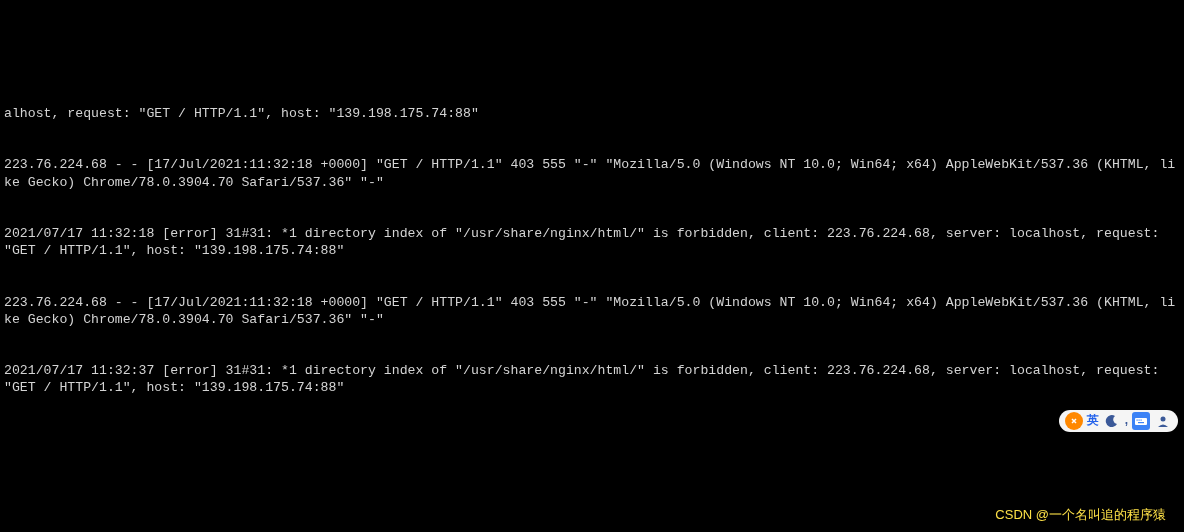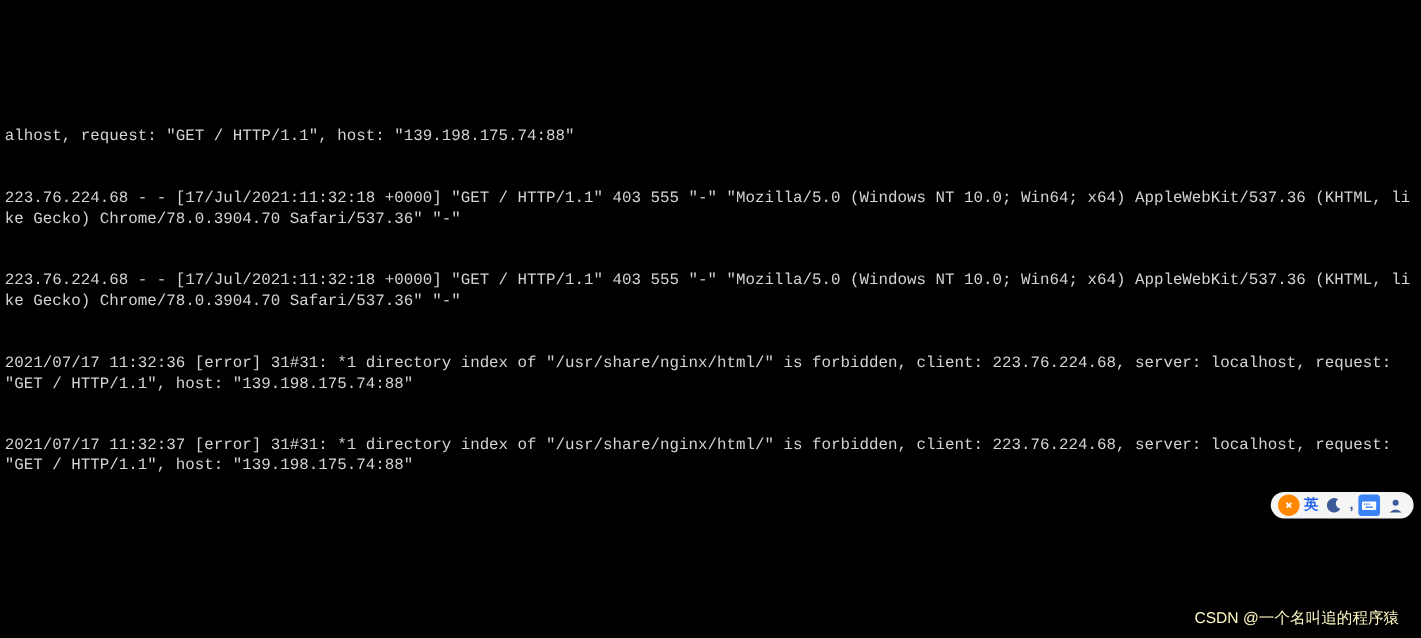--- a/index.html
+++ b/index.html
@@ -25,21 +25,21 @@
       white-space: pre-wrap;
       word-break: break-all;
     }
     .line {
       display: block;
     }
     .watermark {
       position: absolute;
       bottom: 8px;
       right: 18px;
-      color: #fef9c3;
+      color: #fde047;
       font-size: 13px;
       font-family: 'Microsoft YaHei', sans-serif;
     }
     .toolbar {
       position: absolute;
       right: 6px;
       top: 410px;
       background: #f5f5f5;
       border-radius: 14px;
       padding: 2px 6px;
@@ -74,22 +74,22 @@
     }
   </style>
 </head>
 <body>
 
 
 
 <div class="terminal">
   <span class="line">alhost, request: "GET / HTTP/1.1", host: "139.198.175.74:88"</span>
   <span class="line">223.76.224.68 - - [17/Jul/2021:11:32:18 +0000] "GET / HTTP/1.1" 403 555 "-" "Mozilla/5.0 (Windows NT 10.0; Win64; x64) AppleWebKit/537.36 (KHTML, like Gecko) Chrome/78.0.3904.70 Safari/537.36" "-"</span>
+  <span class="line">2021/07/17 11:32:18 [error] 31#31: *1 directory index of "/usr/share/nginx/html/" is forbidden, client: 223.76.224.68, server: localhost, request: "GET / HTTP/1.1", host: "139.198.175.74:88"</span>
   <span class="line">223.76.224.68 - - [17/Jul/2021:11:32:18 +0000] "GET / HTTP/1.1" 403 555 "-" "Mozilla/5.0 (Windows NT 10.0; Win64; x64) AppleWebKit/537.36 (KHTML, like Gecko) Chrome/78.0.3904.70 Safari/537.36" "-"</span>
-  <span class="line">2021/07/17 11:32:36 [error] 31#31: *1 directory index of "/usr/share/nginx/html/" is forbidden, client: 223.76.224.68, server: localhost, request: "GET / HTTP/1.1", host: "139.198.175.74:88"</span>
   <span class="line">2021/07/17 11:32:37 [error] 31#31: *1 directory index of "/usr/share/nginx/html/" is forbidden, client: 223.76.224.68, server: localhost, request: "GET / HTTP/1.1", host: "139.198.175.74:88"</span>
   
   
   
   
   
   
   
   
   

